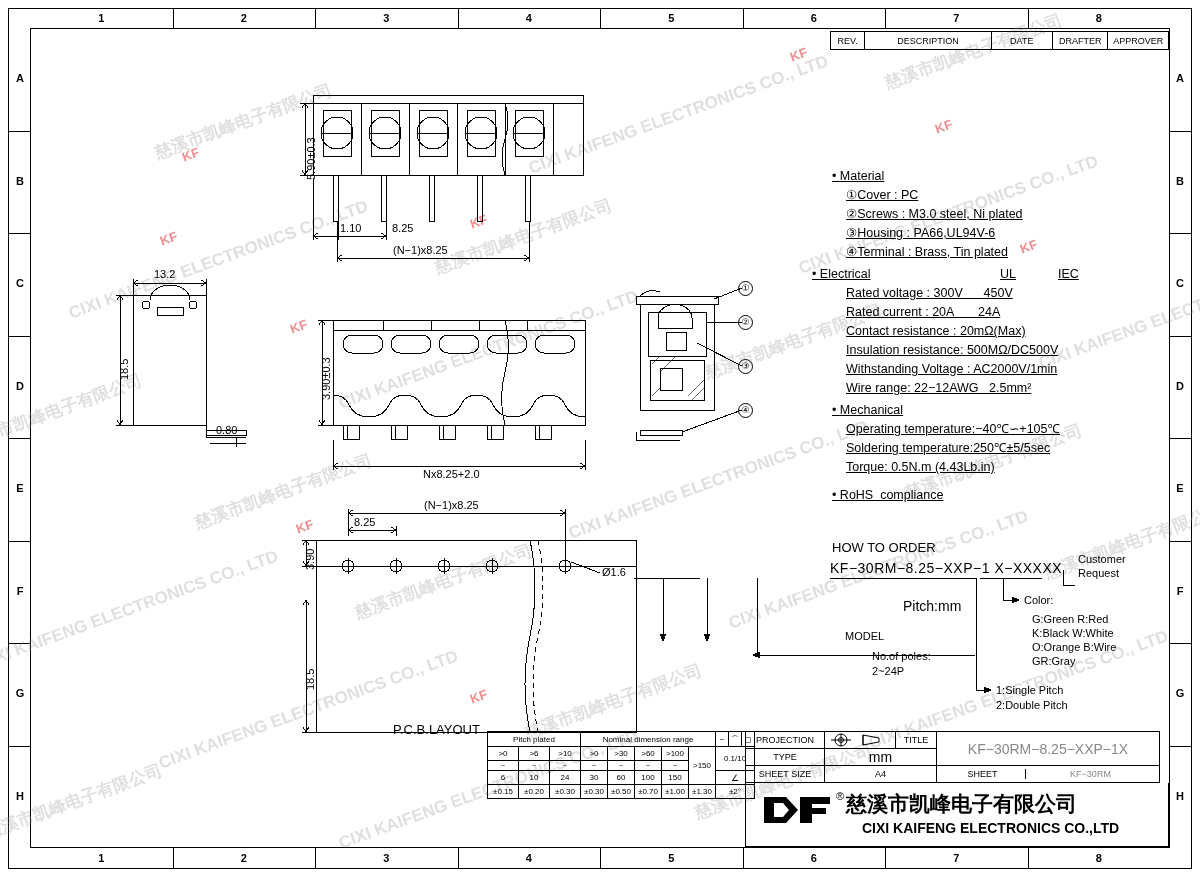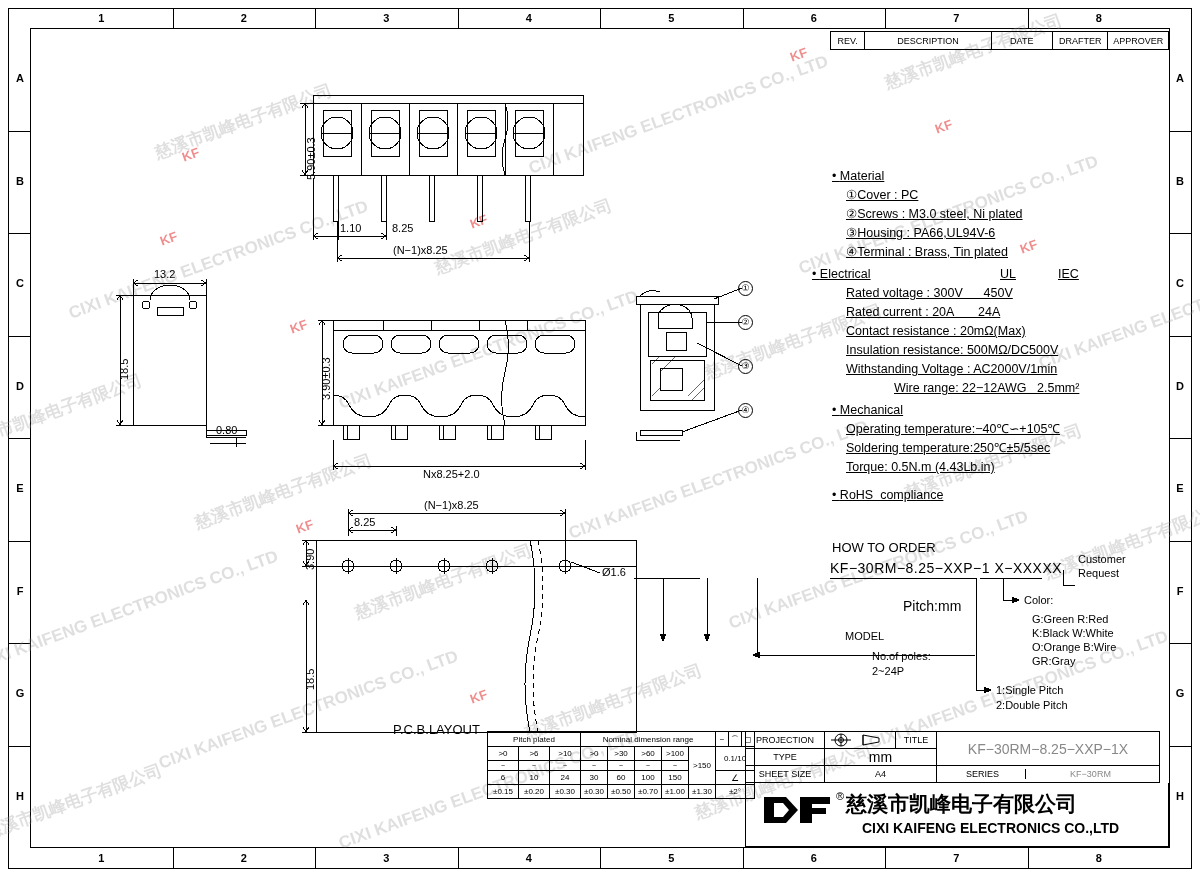--- a/index.html
+++ b/index.html
@@ -389,21 +389,21 @@
   <div class="spec" style="left:846px;top:243px">④Terminal : Brass, Tin plated</div>
 
   <div class="spec" style="left:812px;top:265px">• <span>Electrical</span></div>
   <div class="spec" style="left:1000px;top:265px">UL</div>
   <div class="spec" style="left:1058px;top:265px">IEC</div>
   <div class="spec" style="left:846px;top:284px">Rated voltage : 300V      450V</div>
   <div class="spec" style="left:846px;top:303px">Rated current : 20A       24A</div>
   <div class="spec" style="left:846px;top:322px">Contact resistance : 20mΩ(Max)</div>
   <div class="spec" style="left:846px;top:341px">Insulation resistance: 500MΩ/DC500V</div>
   <div class="spec" style="left:846px;top:360px">Withstanding Voltage : AC2000V/1min</div>
-  <div class="spec" style="left:894px;top:379px">Wire range: 22−12AWG   2.5mm²</div>
+  <div class="spec" style="left:846px;top:379px">Wire range: 22−12AWG   2.5mm²</div>
 
   <div class="spec" style="left:832px;top:401px">• <span>Mechanical</span></div>
   <div class="spec" style="left:846px;top:420px">Operating temperature:−40℃∽+105℃</div>
   <div class="spec" style="left:846px;top:439px">Soldering temperature:250℃±5/5sec</div>
   <div class="spec" style="left:846px;top:458px">Torque: 0.5N.m (4.43Lb.in)</div>
 
   <div class="spec" style="left:832px;top:486px">• <span>RoHS  compliance</span></div>
 
   <div class="txt" style="left:832px;top:540px;font-size:13px">HOW TO ORDER</div>
   <div class="txt" style="left:830px;top:560px;font-size:14px;letter-spacing:0.5px">KF−30RM−8.25−XXP−1 X−XXXXX</div>
@@ -502,21 +502,21 @@
       <td rowspan="2" style="width:222px;font-size:14px;color:#888">KF−30RM−8.25−XXP−1X</td>
     </tr>
     <tr>
       <td style="height:16px;font-size:9px">TYPE</td>
       <td colspan="2" style="font-size:14px">mm</td>
     </tr>
     <tr>
       <td style="height:16px;font-size:9px">SHEET SIZE</td>
       <td colspan="2" style="font-size:9px">A4</td>
       <td style="font-size:9px">
-        <span style="display:inline-block;width:84px;border-right:1px solid #000">SERIES</span><span style="display:inline-block;width:130px;color:#888">KF−30RM</span>
+        <span style="display:inline-block;width:84px;border-right:1px solid #000">SHEET</span><span style="display:inline-block;width:130px;color:#888">KF−30RM</span>
       </td>
     </tr>
   </tbody>
     </table>
 
   <div class="abs" style="left:745px;top:783px;width:424px;height:64px;border:1px solid #000;border-top:none;box-sizing:border-box"></div>
   <div class="abs" style="left:760px;top:793px">
     <svg width="74" height="34">
       <g>
         <path d="M4,4 L26,4 L38,17 L26,30 L4,30 Z" fill="#000"></path>

